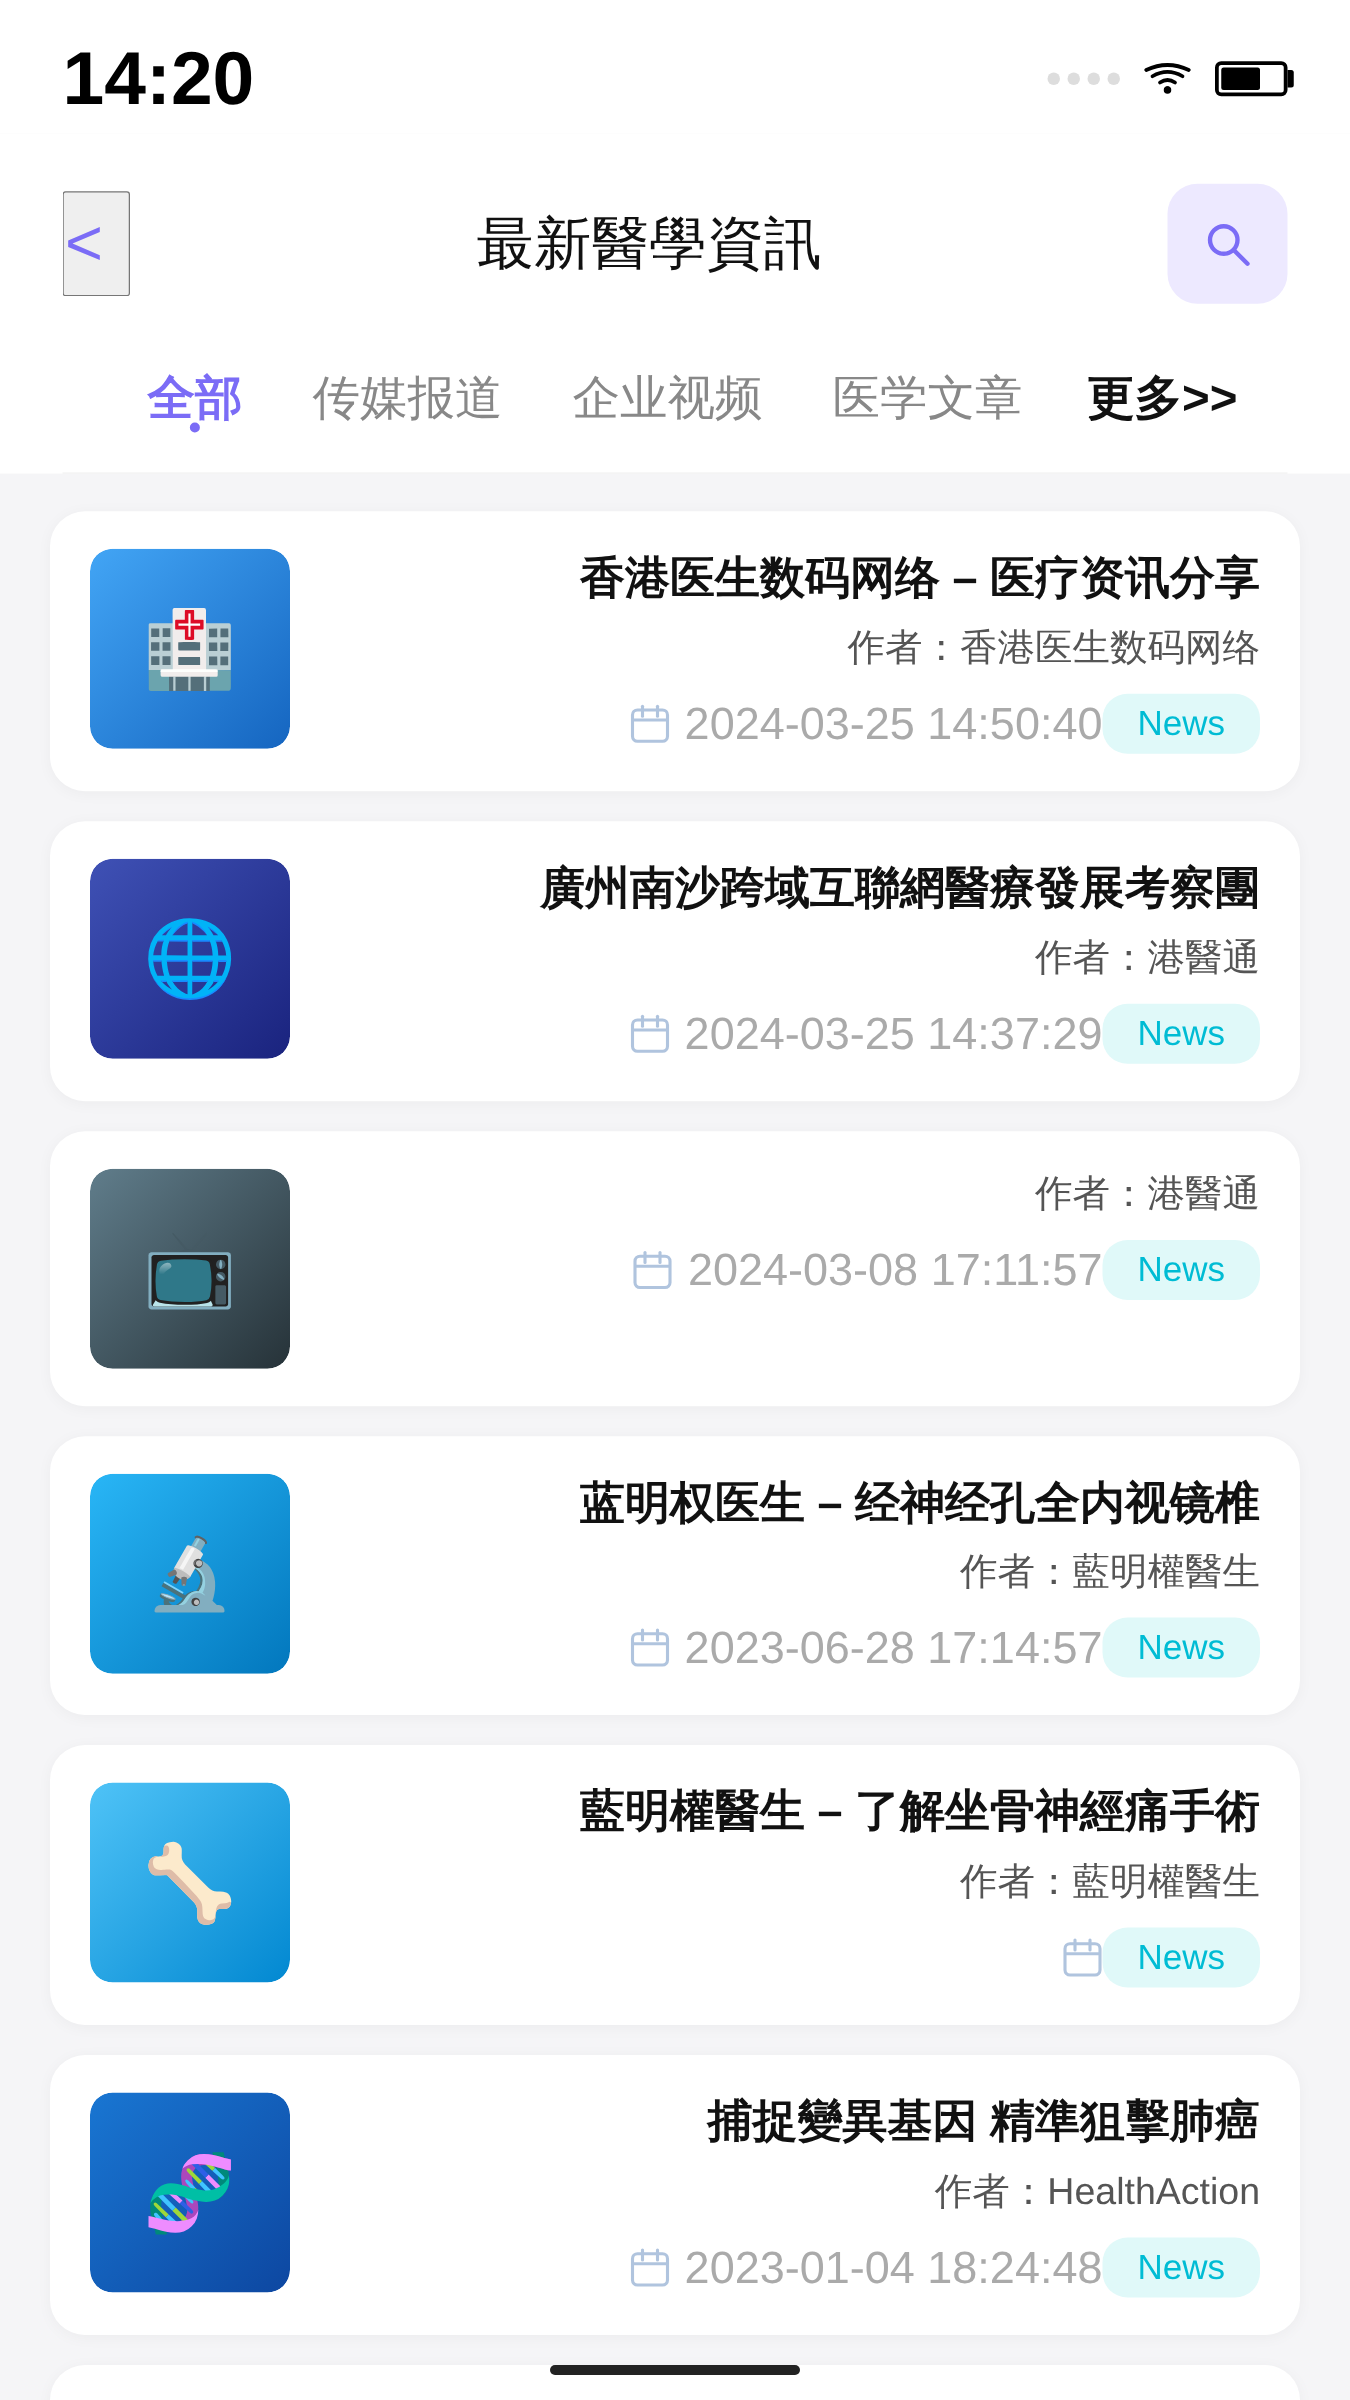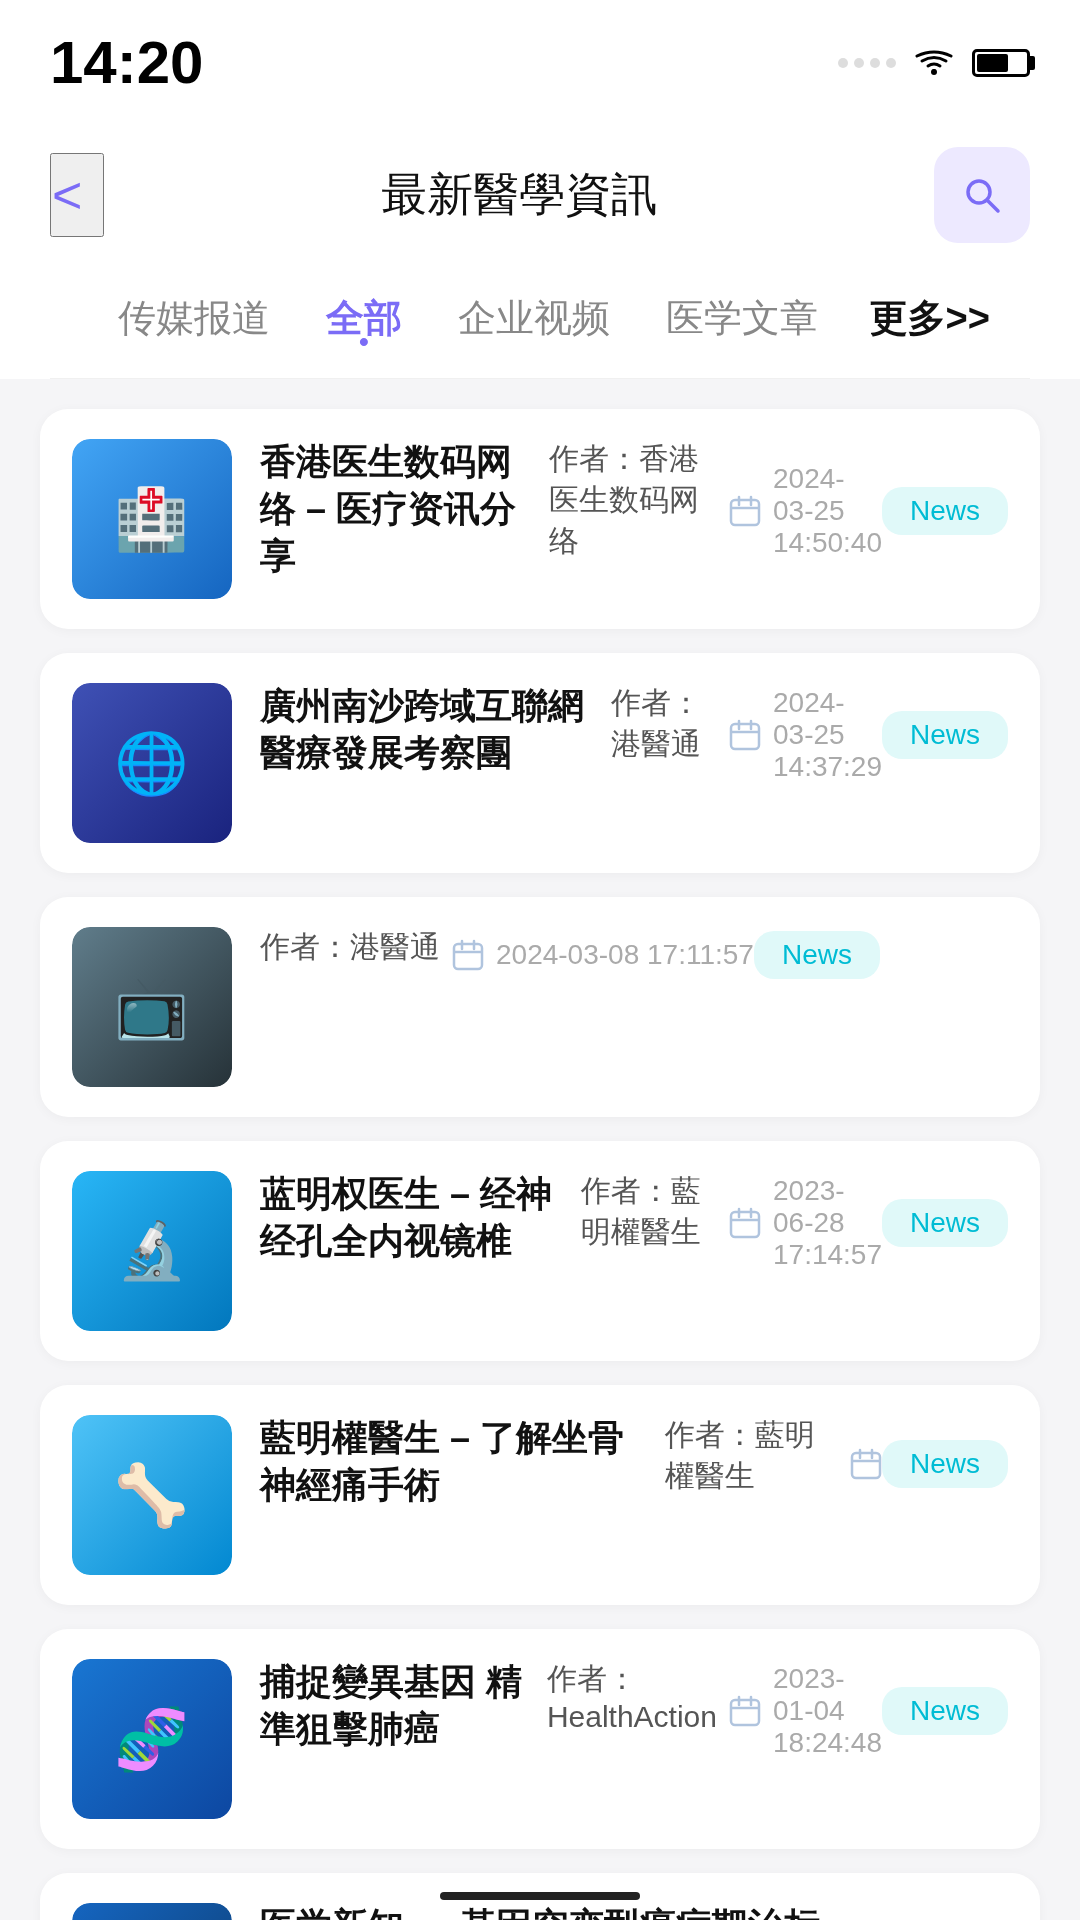--- a/index.html
+++ b/index.html
@@ -175,22 +175,23 @@
       overflow: hidden;
       flex-shrink: 0;
       display: flex;
       align-items: center;
       justify-content: center;
     }
 
     .news-content {
       flex: 1;
       display: flex;
-      flex-direction: row;
+      flex-direction: column;
       gap: 12px;
+      align-items: flex-end;
     }
 
     .news-title {
       font-size: 36px;
       font-weight: 600;
       color: #111;
       line-height: 1.3;
     }
 
     .news-author {
@@ -211,21 +212,21 @@
       gap: 12px;
     }
 
     .cal-icon {
       width: 32px;
       height: 32px;
       flex-shrink: 0;
     }
 
     .news-date {
-      font-size: 28px;
+      font-size: 36px;
       color: #aaa;
     }
 
     .news-tag {
       background: #e0f9f9;
       color: #00bcd4;
       font-size: 28px;
       padding: 8px 28px;
       border-radius: 20px;
       font-weight: 500;
@@ -372,22 +373,22 @@
     <h1 class="header-title">最新醫學資訊</h1>
     <div class="search-btn">
       <svg viewBox="0 0 44 44" fill="none">
         <circle cx="19" cy="19" r="11" stroke="#7b6cf6" stroke-width="3.5"></circle>
         <line x1="27" y1="27" x2="38" y2="38" stroke="#7b6cf6" stroke-width="3.5" stroke-linecap="round"></line>
       </svg>
     </div>
   </div>
 
   <div class="filter-row">
+    <div class="filter-tab active">全部</div>
     <div class="filter-tab">传媒报道</div>
-    <div class="filter-tab active">全部</div>
     <div class="filter-tab">企业视频</div>
     <div class="filter-tab">医学文章</div>
     <div class="filter-more">更多&gt;&gt;</div>
   </div>
 </div>
 
 <div class="news-list" id="news-list">
 
 <div class="news-card">
     <div class="news-thumb">

